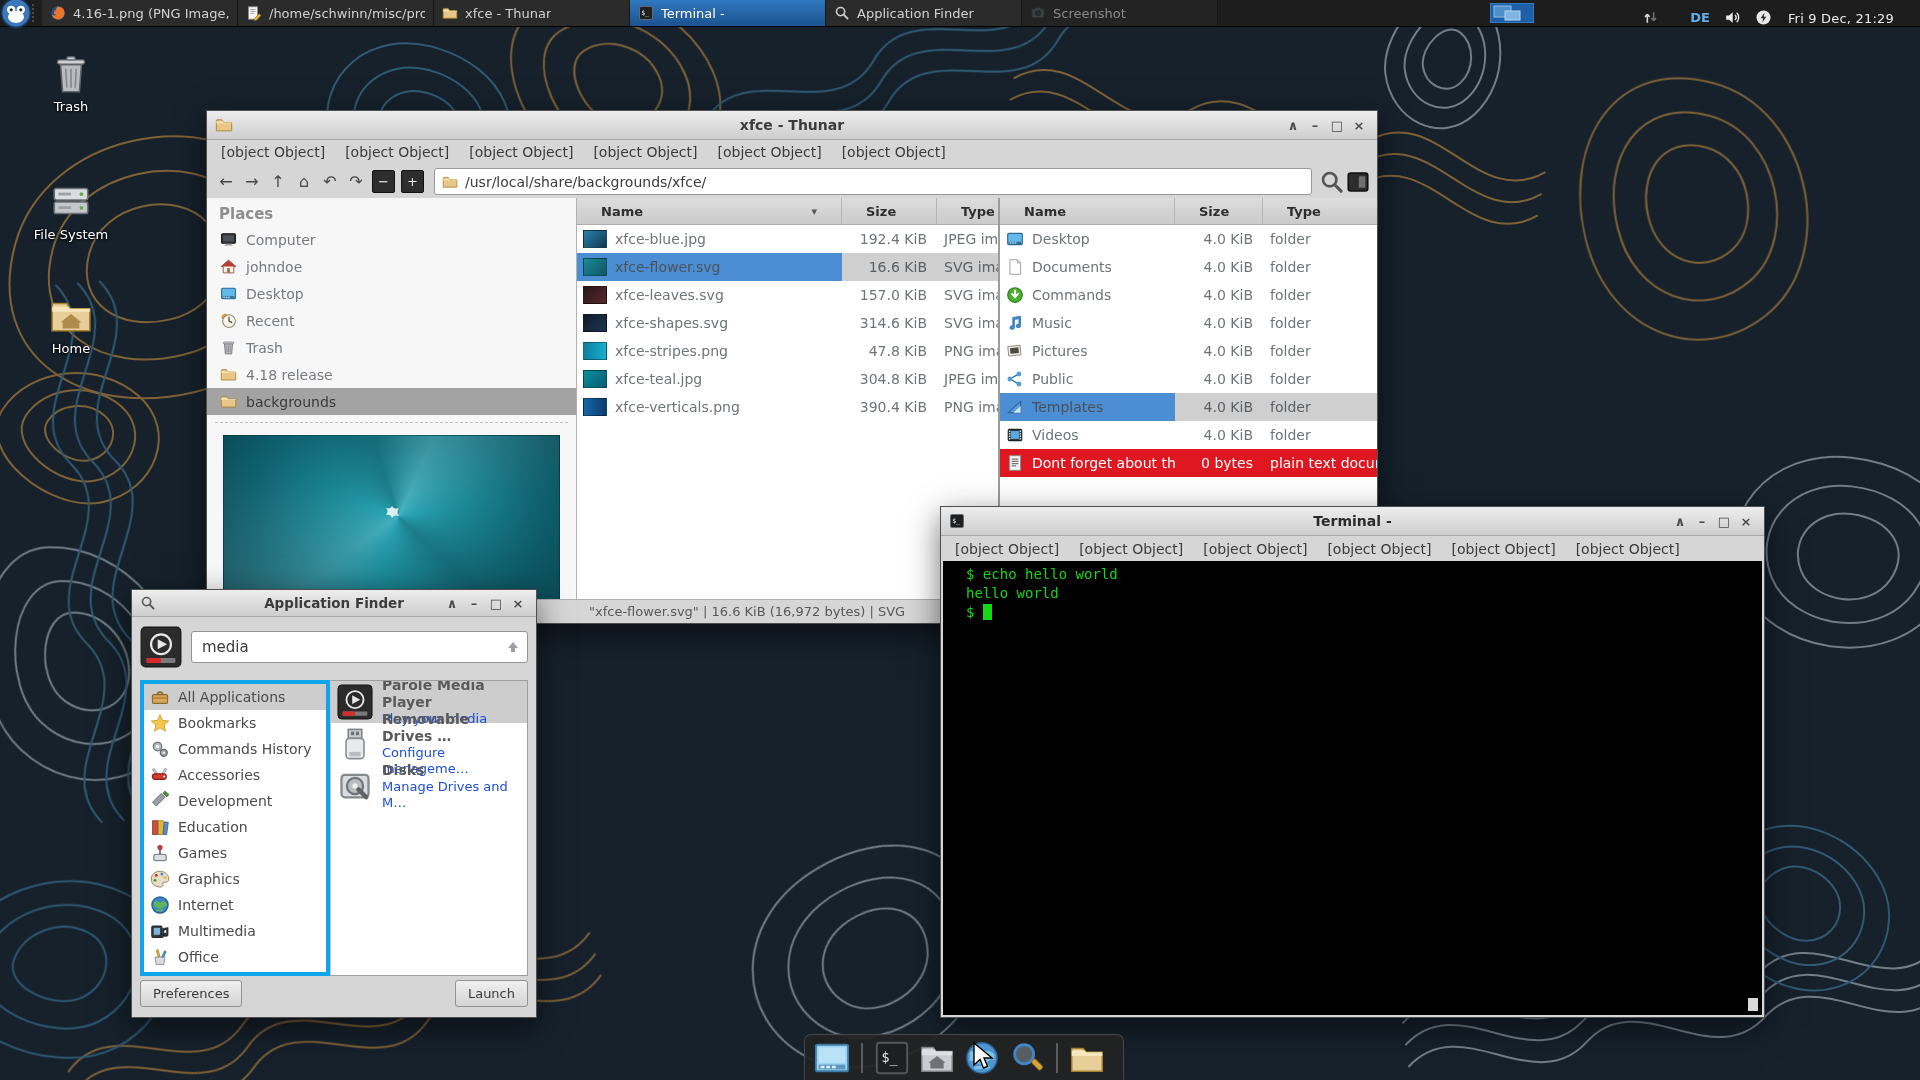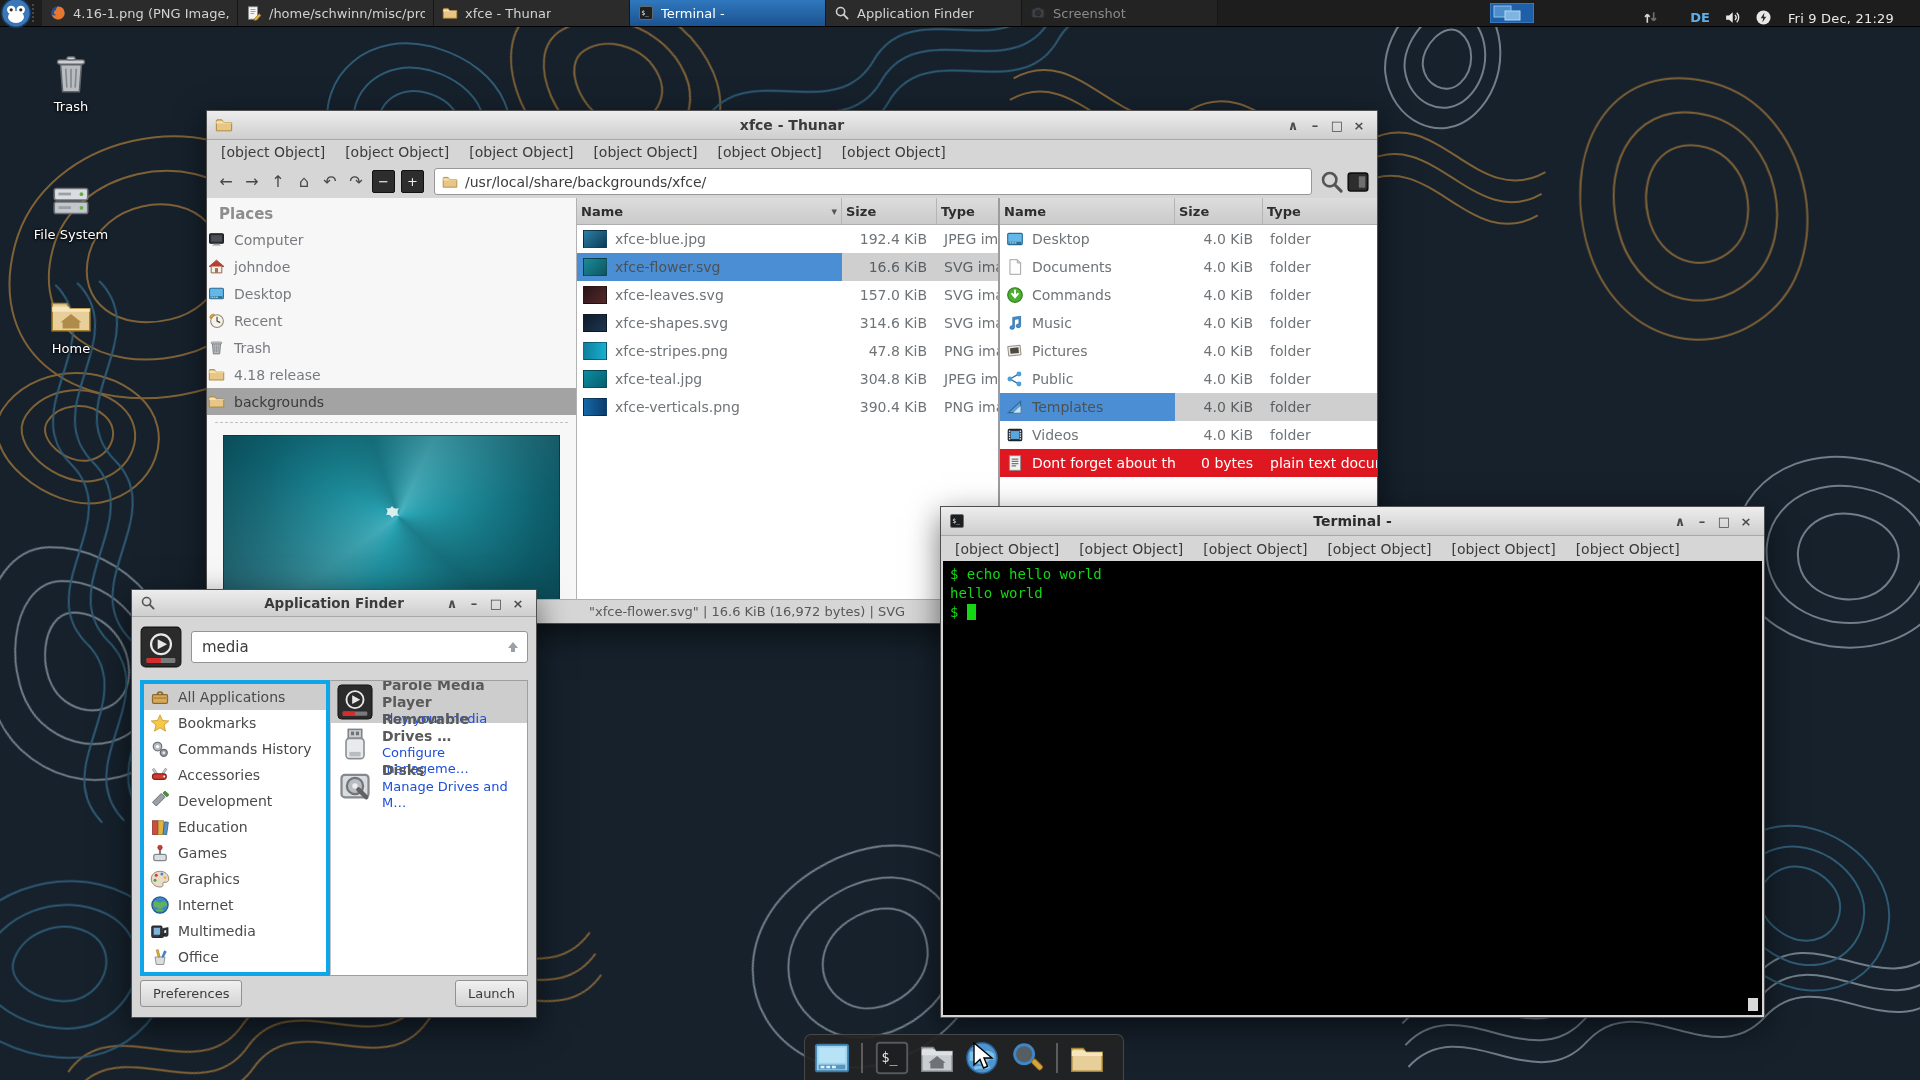--- a/index.html
+++ b/index.html
@@ -57,60 +57,60 @@
   .tbtn.dark{width:21px;height:21px;background:#2d2d2d;color:#eee;border-radius:2px;
              font-size:13px;margin:0 3px;border:1px solid #111}
   .pathbar{flex:1;height:25px;background:#fff;border:1px solid #989898;border-radius:3px;
            display:flex;align-items:center;gap:7px;padding:0 7px;margin:0 7px;
            font-size:14px;color:#3c3c3c}
   .pathbar .ic{width:16px;height:16px;display:flex}
   .t-main{position:absolute;top:87px;left:0;right:0;bottom:24px;display:flex;overflow:hidden}
   .t-side{width:370px;flex:none;background:#f7f7f7;border-right:1px solid #b2b2b2;
           box-sizing:border-box;overflow:hidden}
   .places-h{font-weight:bold;font-size:15px;color:#8d8d8d;padding:7px 0 3px 12px}
-  .place{display:flex;align-items:center;gap:9px;height:27px;padding-left:1px;
+  .place{display:flex;align-items:center;gap:9px;height:27px;padding-left:13px;
          font-size:14px;color:#777b7f;cursor:default}
   .place .ic{width:17px;height:17px;display:flex;flex:none}
   .place.selected{background:#a3a3a3;color:#3a3a3a}
   .side-div{border-top:1px dashed #c2c2c2;margin:7px 8px 0 8px}
   .preview{margin:12px 16px 0 16px;height:168px;border:1px solid rgba(0,0,0,.25);position:relative;
      background:radial-gradient(circle at 52% 48%, #2aa8b8 0%, #1a8492 38%, #0f6270 72%, #0a4c58 100%)}
   .preview::before{content:"";position:absolute;inset:0;
      background:conic-gradient(from 25deg at 52% 48%, rgba(255,255,255,.15), rgba(0,0,0,0) 16%,
        rgba(5,38,46,.28) 30%, rgba(0,0,0,0) 48%, rgba(255,255,255,.13) 58%, rgba(0,0,0,0) 74%,
        rgba(5,38,46,.24) 88%, rgba(255,255,255,.15))}
   .pin{position:absolute;left:50%;top:46%;width:18px;height:18px;margin:-9px}
   .pane{background:#fff;display:flex;flex-direction:column;overflow:hidden}
   .pane.left{width:421px;flex:none}
   .pane.right{flex:1;border-left:2px solid #9c9c9c}
   .phead{display:grid;height:26px;flex:none;background:linear-gradient(#dddddd,#cacaca);
          border-bottom:1px solid #adadad;font-weight:bold;font-size:13px;color:#2e2e2e}
   .pane.left .phead,.pane.left .prow{grid-template-columns:265px 95px 1fr}
   .pane.right .phead,.pane.right .prow{grid-template-columns:175px 88px 1fr}
-  .phc{display:flex;align-items:center;padding:0 4px;border-right:1px solid #b5b5b5;overflow:hidden}
+  .phc{display:flex;align-items:center;padding:0 24px;border-right:1px solid #b5b5b5;overflow:hidden}
   .phc .sort{margin-left:auto;color:#555;font-size:11px}
   .prow{display:grid;height:28px;flex:none;font-size:14px;color:#6f7478;cursor:default}
   .cell{display:flex;align-items:center;overflow:hidden;white-space:nowrap}
   .c-name{gap:8px;padding-left:6px}
   .c-size{justify-content:flex-end;padding-right:10px}
   .c-type{padding-left:7px}
   .thumb{width:22px;height:16px;border:1px solid rgba(0,0,0,.35);flex:none}
   .fic{width:18px;height:18px;flex:none;display:flex}
   .prow.selected .c-name{background:#4b8ed4;color:#4b5257}
   .prow.selected .c-size,.prow.selected .c-type{background:#cfcfcf;color:#5a5f63}
   .prow.danger{background:#df1721;color:#fff}
   .statusbar{position:absolute;left:0;right:0;bottom:0;height:24px;background:#d6d6d6;
              border-top:1px solid #b0b0b0;display:flex;align-items:center;
              font-size:13px;color:#585858;padding-left:382px;box-sizing:border-box}
 
   
   #terminal{left:940px;top:506px;width:823px;height:510px;z-index:30}
   .term-body{position:absolute;top:54px;left:2px;right:2px;bottom:2px;background:#000;
              font-family:"DejaVu Sans Mono",monospace;font-size:14px;line-height:19px;
-             padding:4px 7px;box-sizing:border-box;color:#15d815;cursor:text}
+             padding:4px 23px;box-sizing:border-box;color:#15d815;cursor:text}
   .cursor{display:inline-block;width:9px;height:16px;background:#15d815;vertical-align:-3px}
   .grip{position:absolute;right:4px;bottom:4px;width:10px;height:13px;background:#d9d9d9}
 
   
   #appfinder{left:131px;top:589px;width:404px;height:427px;z-index:20}
   #appfinder .tbar{height:26px}
   .af-search{display:flex;align-items:center;gap:9px;padding:9px 8px 0 8px}
   .af-appic{width:42px;height:42px;flex:none;display:flex}
   .af-field{flex:1;position:relative}
   .af-field input{width:100%;height:32px;box-sizing:border-box;border:1px solid #949494;

